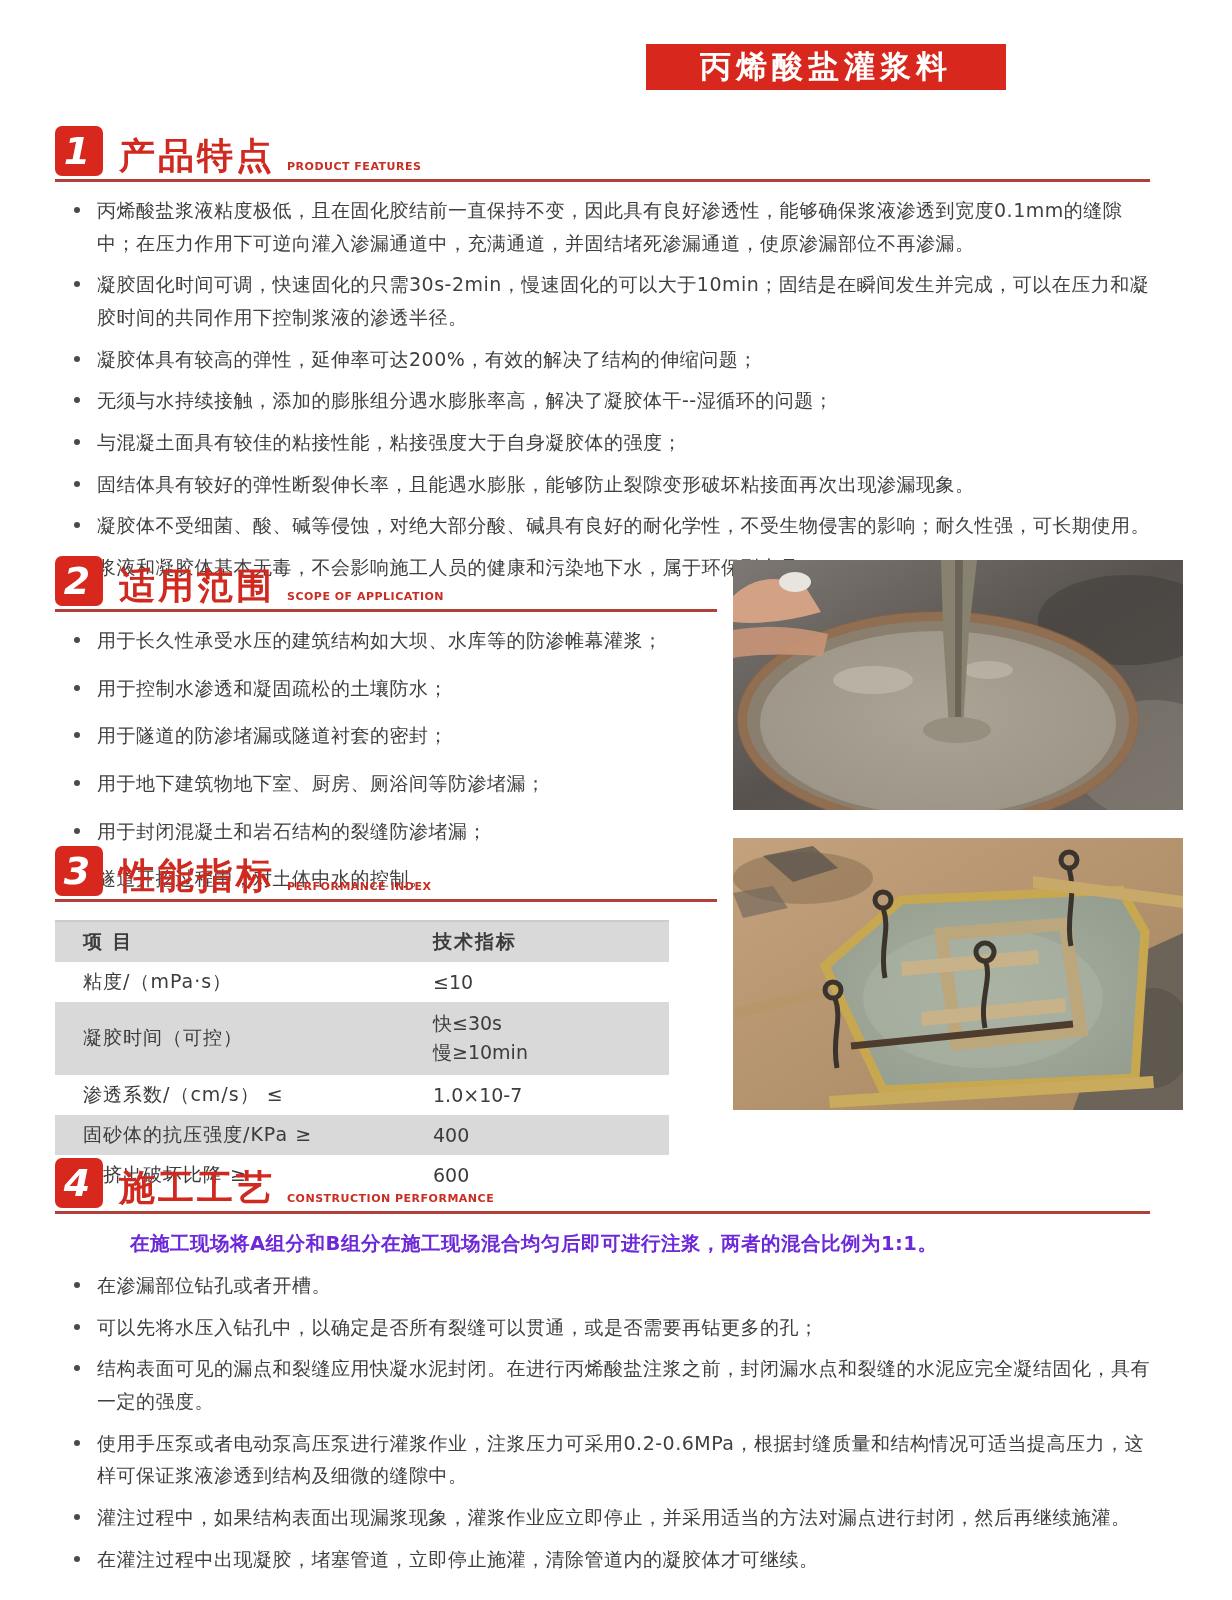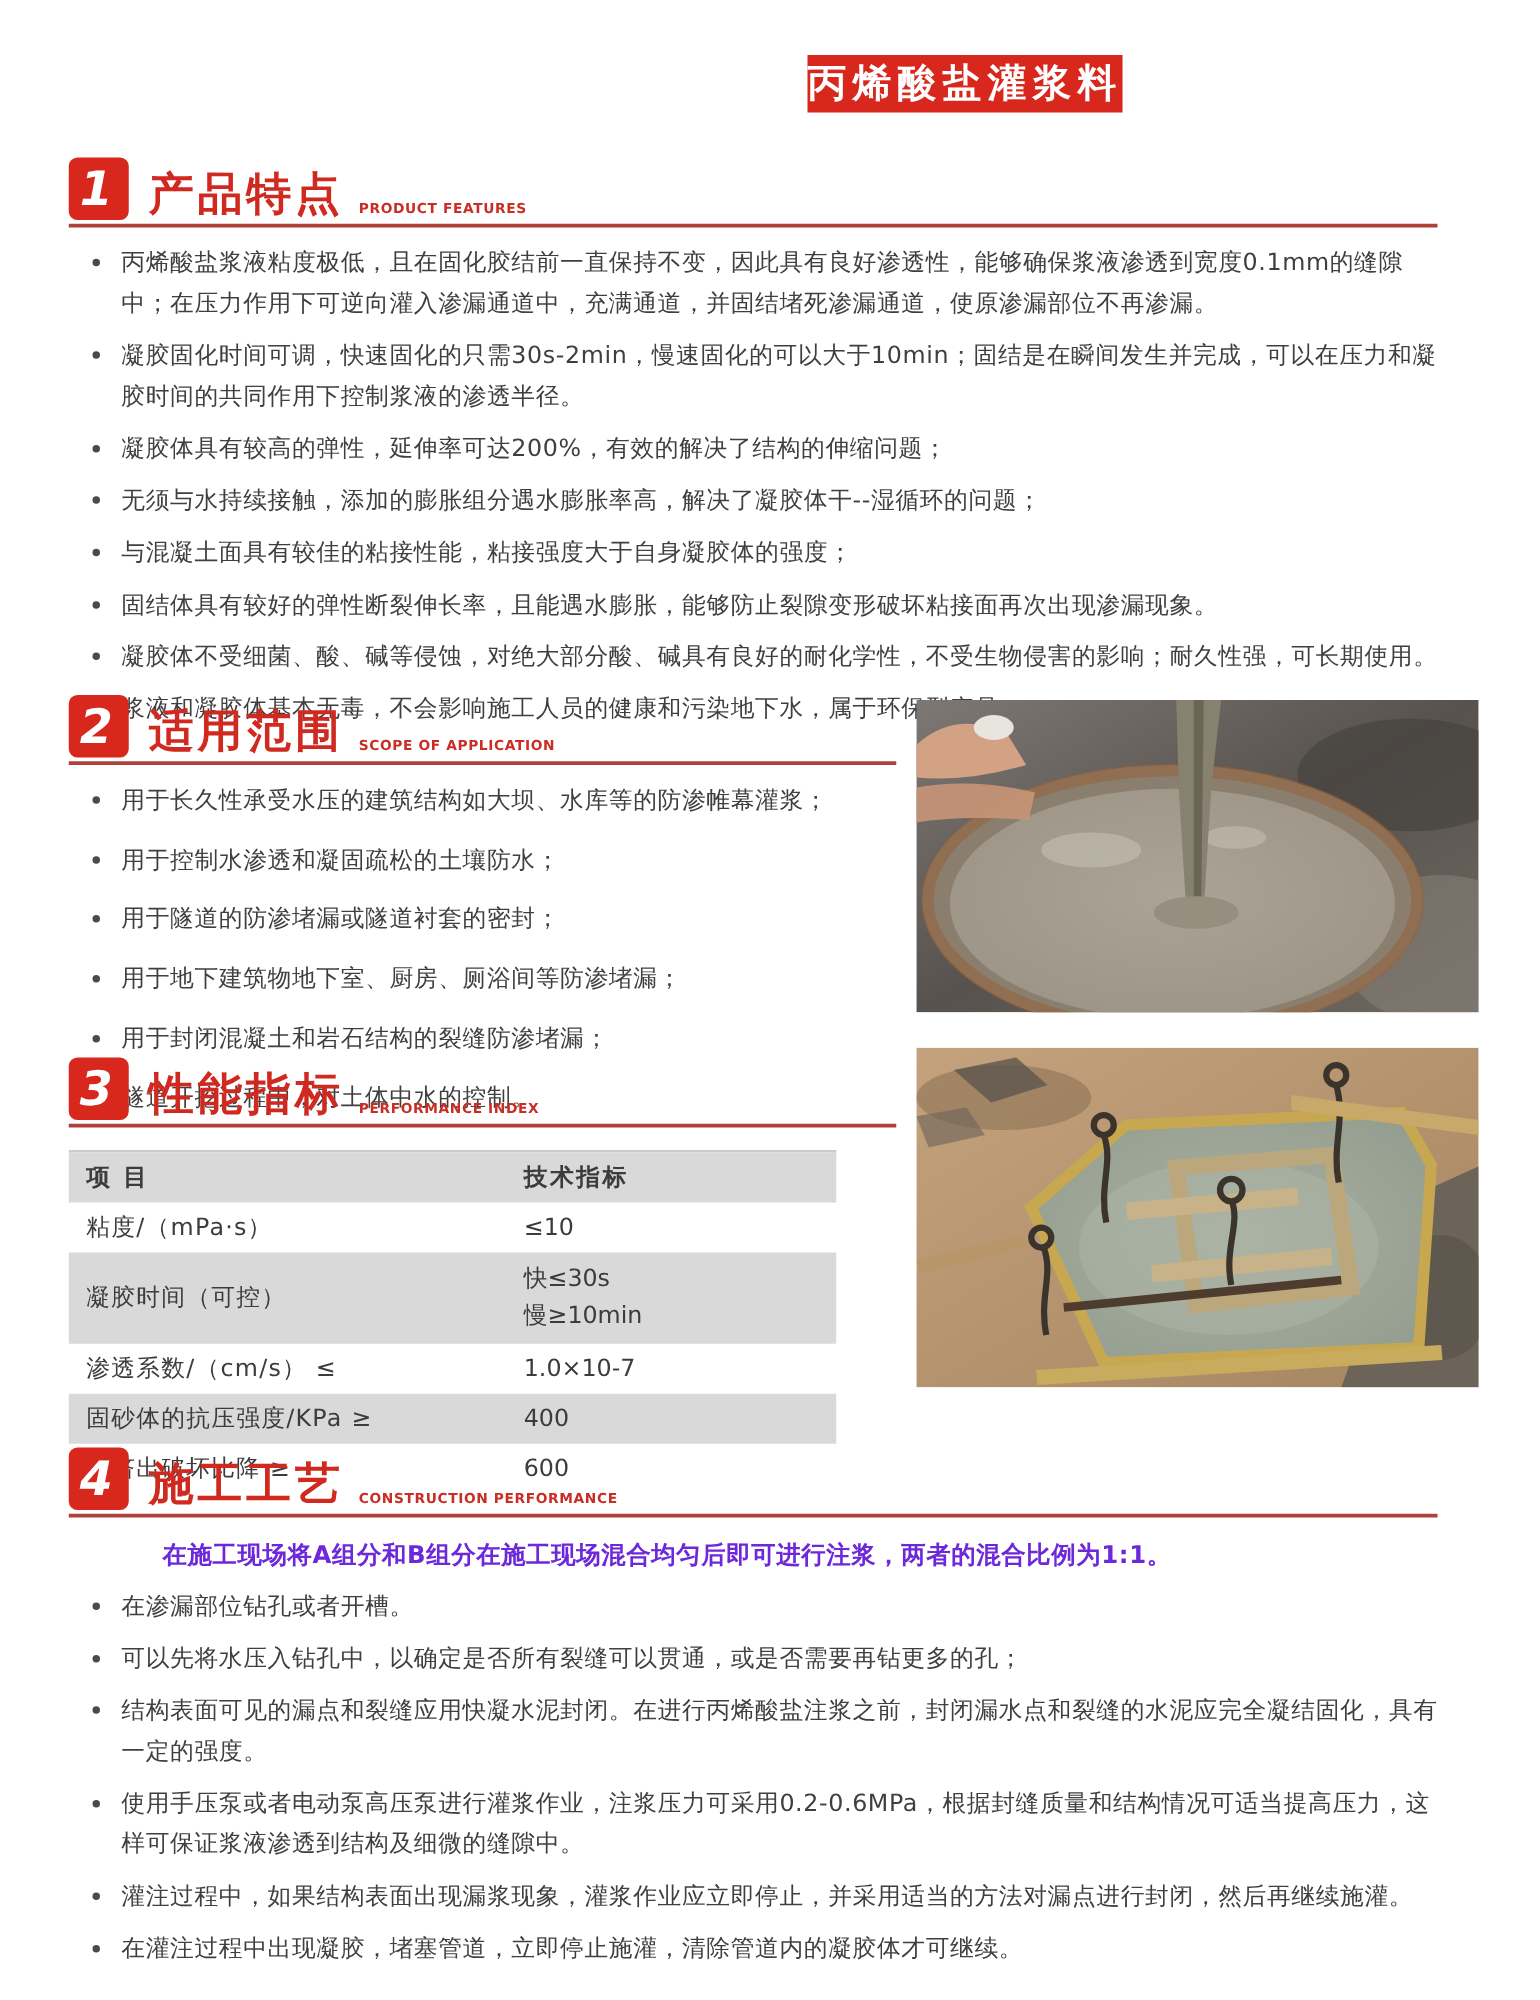--- a/index.html
+++ b/index.html
@@ -3,21 +3,21 @@
 <meta charset="utf-8">
 <style>
   html,body{margin:0;padding:0;}
   body{
     width:1232px;height:1600px;position:relative;background:#ffffff;
     font-family:"DejaVu Sans","Liberation Sans",sans-serif;
     color:#3f3f3f;overflow:hidden;
   }
   
   .title-box{
-    position:absolute;left:646px;top:44px;width:252px;height:46px;
+    position:absolute;left:646px;top:44px;width:360px;height:46px;
     background:#d8271d;color:#fff;font-size:31px;font-weight:bold;
     display:flex;align-items:center;justify-content:center;letter-spacing:5px;
   }
   
   .section{position:absolute;left:55px;}
   .sec-header{
     display:flex;align-items:flex-end;
     border-bottom:3px solid #b0403a;padding-bottom:3px;
   }
   .num-badge{
@@ -46,21 +46,21 @@
   ul.bullets.loose li{margin-bottom:15px;}
   
   .intro-line{
     margin:16px 0 2px 75px;font-size:19.5px;font-weight:bold;color:#6d28d9;
     letter-spacing:0.5px;
   }
   
   .perf-table{margin-top:18px;width:614px;border-top:2px solid #cccccc;}
   .t-row{display:flex;align-items:center;font-size:19px;color:#3c3c3c;}
   .t-row.gray{background:#d9d9d9;}
-  .t-row .c1{width:350px;padding:7px 0 7px 14px;flex:0 0 auto;letter-spacing:1px;}
+  .t-row .c1{width:350px;padding:7px 0 7px 28px;flex:0 0 auto;letter-spacing:1px;}
   .t-row .c2{flex:1;padding:7px 0;}
   .t-row.header .c1,.t-row.header .c2{font-weight:bold;letter-spacing:2px;}
   .two-line div{line-height:1.55;}
   
   .photo{position:absolute;overflow:hidden;}
   #photo1{left:733px;top:560px;width:450px;height:250px;}
   #photo2{left:733px;top:838px;width:450px;height:272px;}
   .photo svg{display:block;width:100%;height:100%;}
 </style>
 </head>

